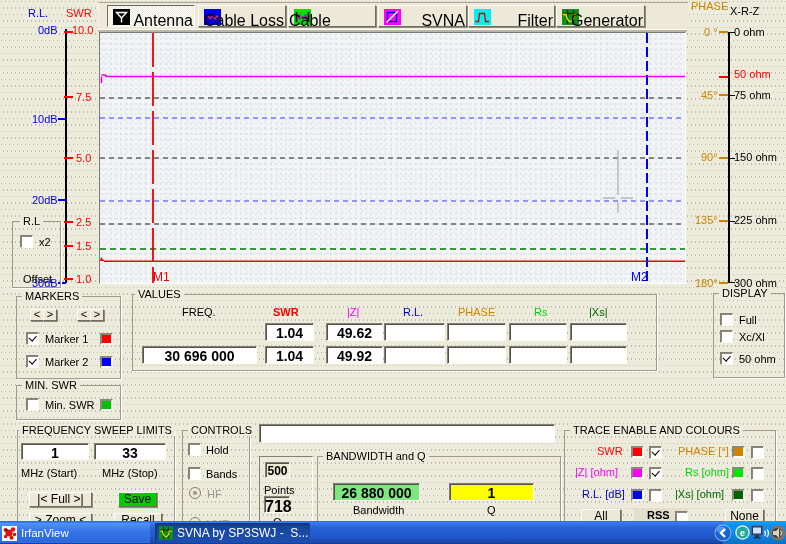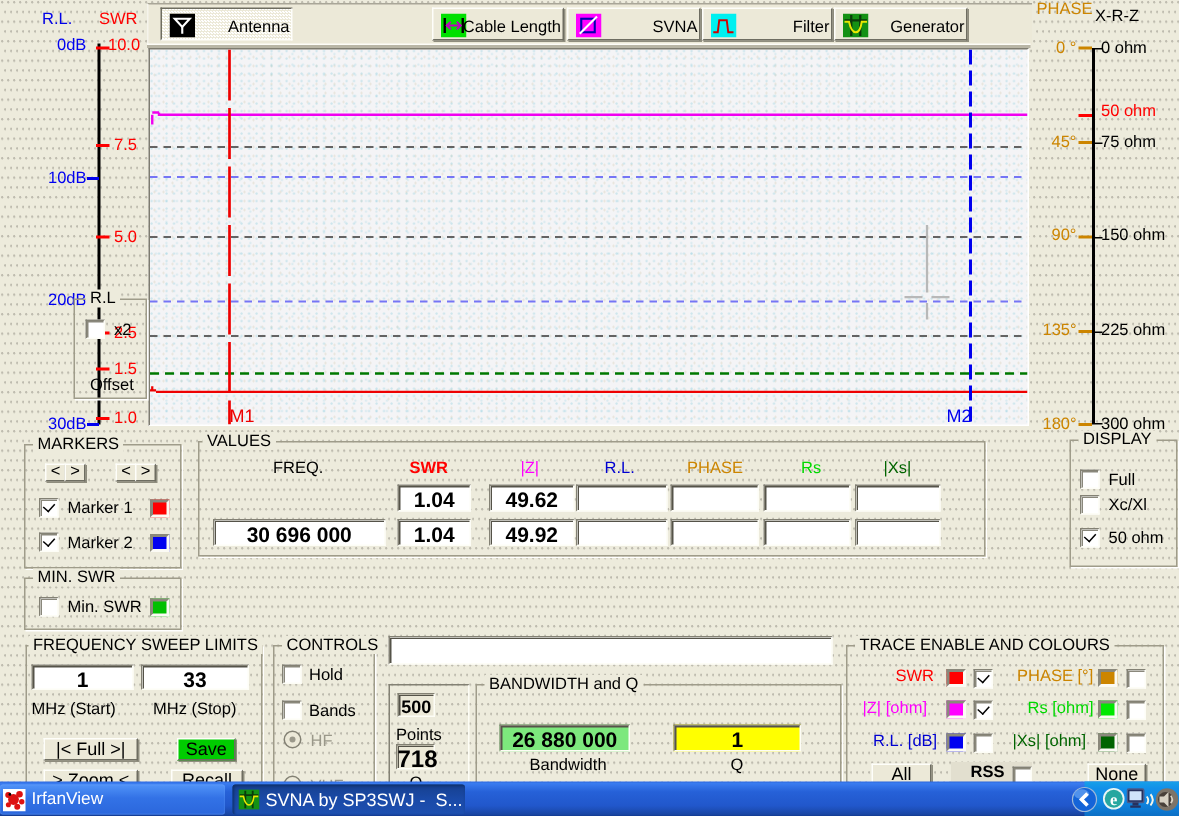--- a/index.html
+++ b/index.html
@@ -14,21 +14,21 @@
 
 #toolbar{position:absolute;left:98px;top:2px;width:589px;height:27px;background:#ece9d8;
   border-top:1px solid #a9a698;border-left:1px solid #f5f4ec;}
 #toolbaredge1{position:absolute;left:98px;top:29px;width:589px;height:1px;background:#fdfdf8;}
 #toolbaredge2{position:absolute;left:98px;top:30px;width:589px;height:2px;background:#b9b6a6;}
 .tbtn{position:absolute;top:5px;height:20px;background:#ece9d8;
   border:1px solid;border-color:#fefefa #6e6d61 #6e6d61 #fefefa;box-shadow:1px 1px 0 #8f8d7e;}
 .tbtn.pressed{border-color:#6e6d61 #fefefa #fefefa #6e6d61;box-shadow:none;
   background-image:repeating-conic-gradient(#ffffff 0% 25%, #ece9d8 0% 50%);background-size:2px 2px;}
 .tbtn .ticon{position:absolute;left:5px;top:3px;width:17px;height:16px;}
-.tbtn .ttext{position:absolute;right:1px;top:6px;font-size:11px;}
+.tbtn .ttext{position:absolute;right:1px;top:6px;font-size:16px;}
 
 #plot{position:absolute;left:99px;top:32px;width:585px;height:250px;
   border:1px solid;border-color:#7e7c70 #ffffff #ffffff #7e7c70;
   background-color:#f4f4f6;
   background-image:radial-gradient(circle at 1px 1px, rgba(125,200,218,.32) 0.55px, transparent 1px),
                    radial-gradient(circle at 4px 3px, rgba(125,200,218,.22) 0.55px, transparent 1px),
                    radial-gradient(circle at 3px 5px, rgba(195,185,140,.26) 0.55px, transparent 1px);
   background-size:5px 5px, 7px 7px, 6px 6px;}
 
 .grp{position:absolute;border:1px solid #9f9c8a;box-shadow:1px 1px 0 #ffffff;}
@@ -75,20 +75,27 @@
   <div id="toolbaredge2"></div>
   <div class="tbtn pressed" style="left:107px;width:86px;">
     <svg class="ticon" viewBox="0 0 17 16">
         <rect width="17" height="16" fill="#000"></rect>
         <g stroke="#fff" stroke-width="1.4" fill="none">
           <path d="M3.5,3.5 H13.5 L8.5,9 Z"></path>
           <line x1="8.5" y1="9" x2="8.5" y2="13.5"></line>
         </g>
       </svg>
     <span class="ttext">Antenna</span>
+  </div>
+  <div class="tbtn" style="left:198px;width:86px;">
+    <svg class="ticon" viewBox="0 0 17 16">
+        <rect width="17" height="16" fill="#0000e8"></rect>
+        <path d="M1.5,9 L4,6.5 L6,10 L8.5,6.5 L11,10 L13,7 L15.5,9.5" stroke="#ff2828" stroke-width="1.2" fill="none"></path>
+      </svg>
+    <span class="ttext">Cable Loss</span>
   </div>
   <div class="tbtn" style="left:288px;width:86px;">
     <svg class="ticon" viewBox="0 0 17 16">
         <rect width="17" height="16" fill="#00e000"></rect>
         <g stroke="#000" stroke-width="1.6">
           <line x1="2.5" y1="3" x2="2.5" y2="13"></line>
           <line x1="14.5" y1="3" x2="14.5" y2="13"></line>
         </g>
         <g stroke="#c000c0" stroke-width="1.2" fill="none">
           <line x1="3.5" y1="8" x2="13.5" y2="8"></line>
@@ -194,21 +201,21 @@
   <div class="lbl" style="left:734px;top:90px;color:#000;">75 ohm</div>
   <div class="lbl" style="left:734px;top:152px;color:#000;">150 ohm</div>
   <div class="lbl" style="left:734px;top:215px;color:#000;">225 ohm</div>
   <div class="lbl" style="left:734px;top:278px;color:#000;">300 ohm</div>
   <div class="abs" style="left:730px;top:32px;width:5px;height:1px;background:#000;"></div>
   <div class="abs" style="left:730px;top:95px;width:5px;height:1px;background:#000;"></div>
   <div class="abs" style="left:730px;top:158px;width:5px;height:1px;background:#000;"></div>
   <div class="abs" style="left:730px;top:221px;width:5px;height:1px;background:#000;"></div>
   <div class="abs" style="left:730px;top:282px;width:5px;height:1px;background:#000;"></div>
 
-  <div class="grp" style="left:12px;top:199px;width:47px;height:65px;margin-left:37px;">
+  <div class="grp" style="left:12px;top:221px;width:47px;height:65px;">
     <span class="glabel" style="left:7px;">R.L</span>
     <div class="cb" style="left:7px;top:13px;"></div>
     <div class="lbl" style="left:26px;top:15px;">x2</div>
     <div class="lbl" style="left:10px;top:52px;">Offset</div>
   </div>
 
   <div class="grp" style="left:16px;top:296px;width:103px;height:81px;">
     <span class="glabel">MARKERS</span>
     <div class="btn" style="left:13px;top:12px;width:12px;height:10px;line-height:9px;font-size:11px;">&lt;</div>
     <div class="btn" style="left:26px;top:12px;width:12px;height:10px;line-height:9px;font-size:11px;">&gt;</div>

